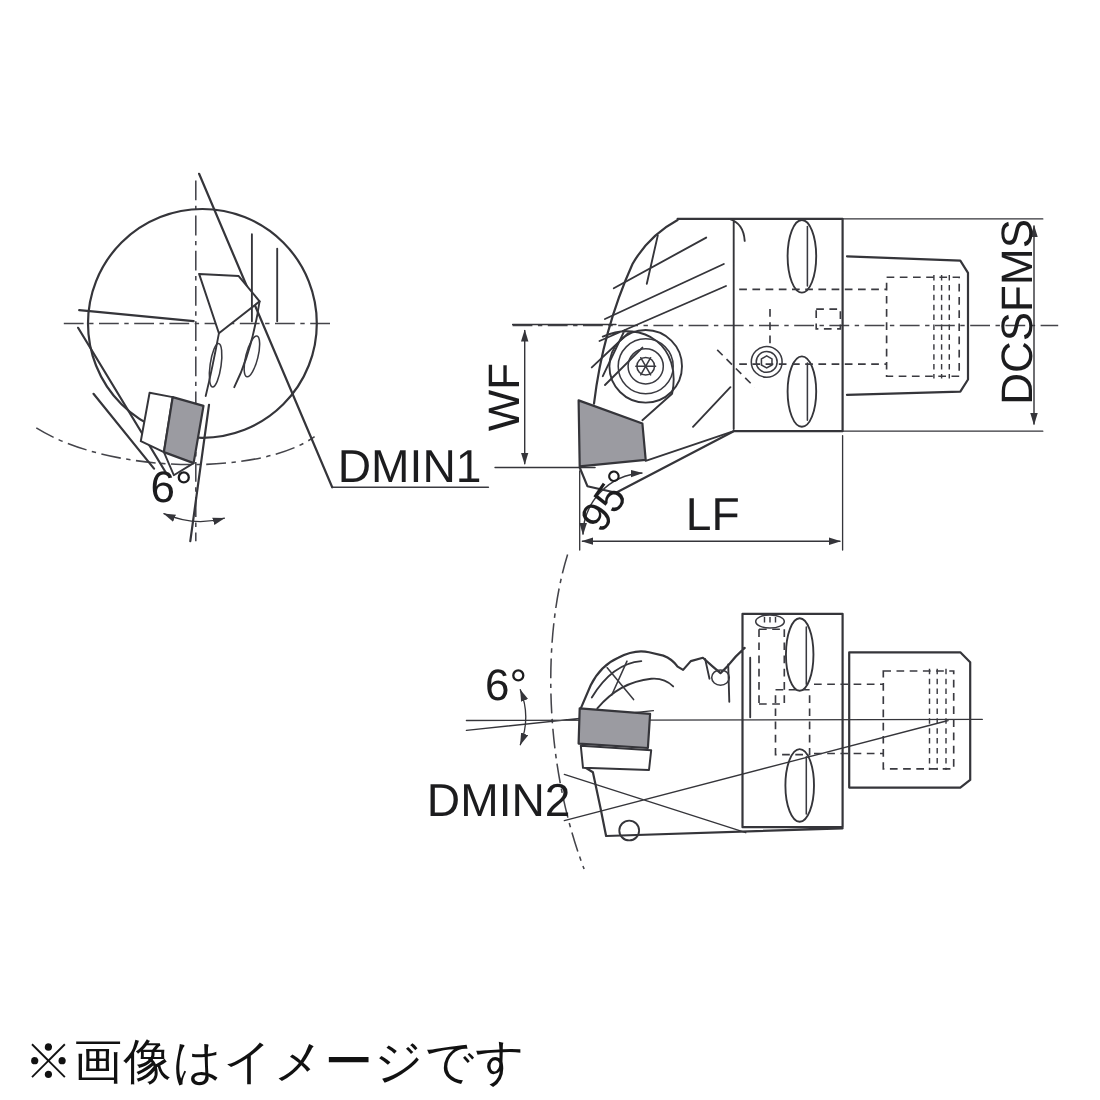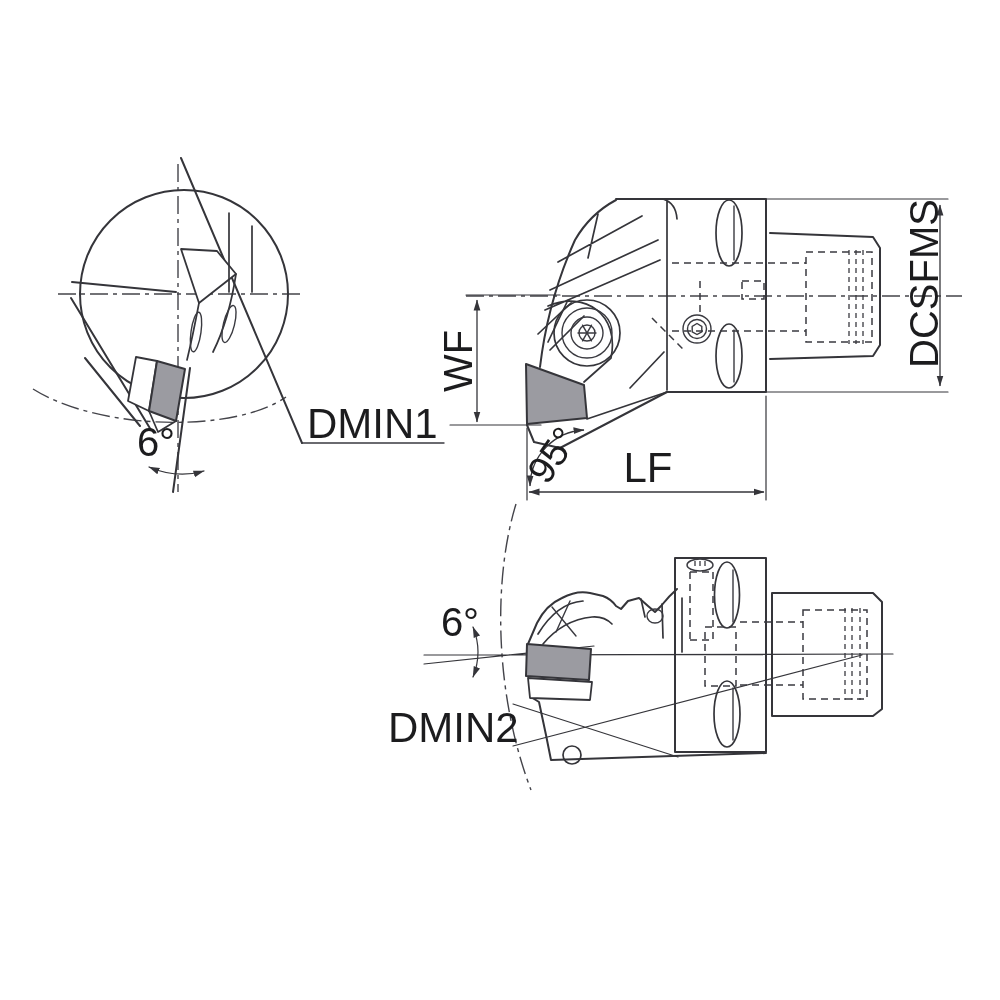--- a/index.html
+++ b/index.html
@@ -172,13 +172,14 @@
              M803,610 L867,610 L867,699 L803,699 Z"></path>
     <path class="hid2" d="M845,608 L845,700 M852,608 L852,700 M860,608 L860,700"></path>
 
     <path class="thin" marker-start="url(#arw)" marker-end="url(#arw)" d="M473,627 Q483,652 473,677"></path>
     <text class="lbl40" x="460" y="636" text-anchor="middle">6°</text>
 
     <text class="lbl" x="388" y="742">DMIN2</text>
   </g>
 </svg>
 
+<div class="note">※画像はイメージです</div>
 </div>
 
 </body></html>

